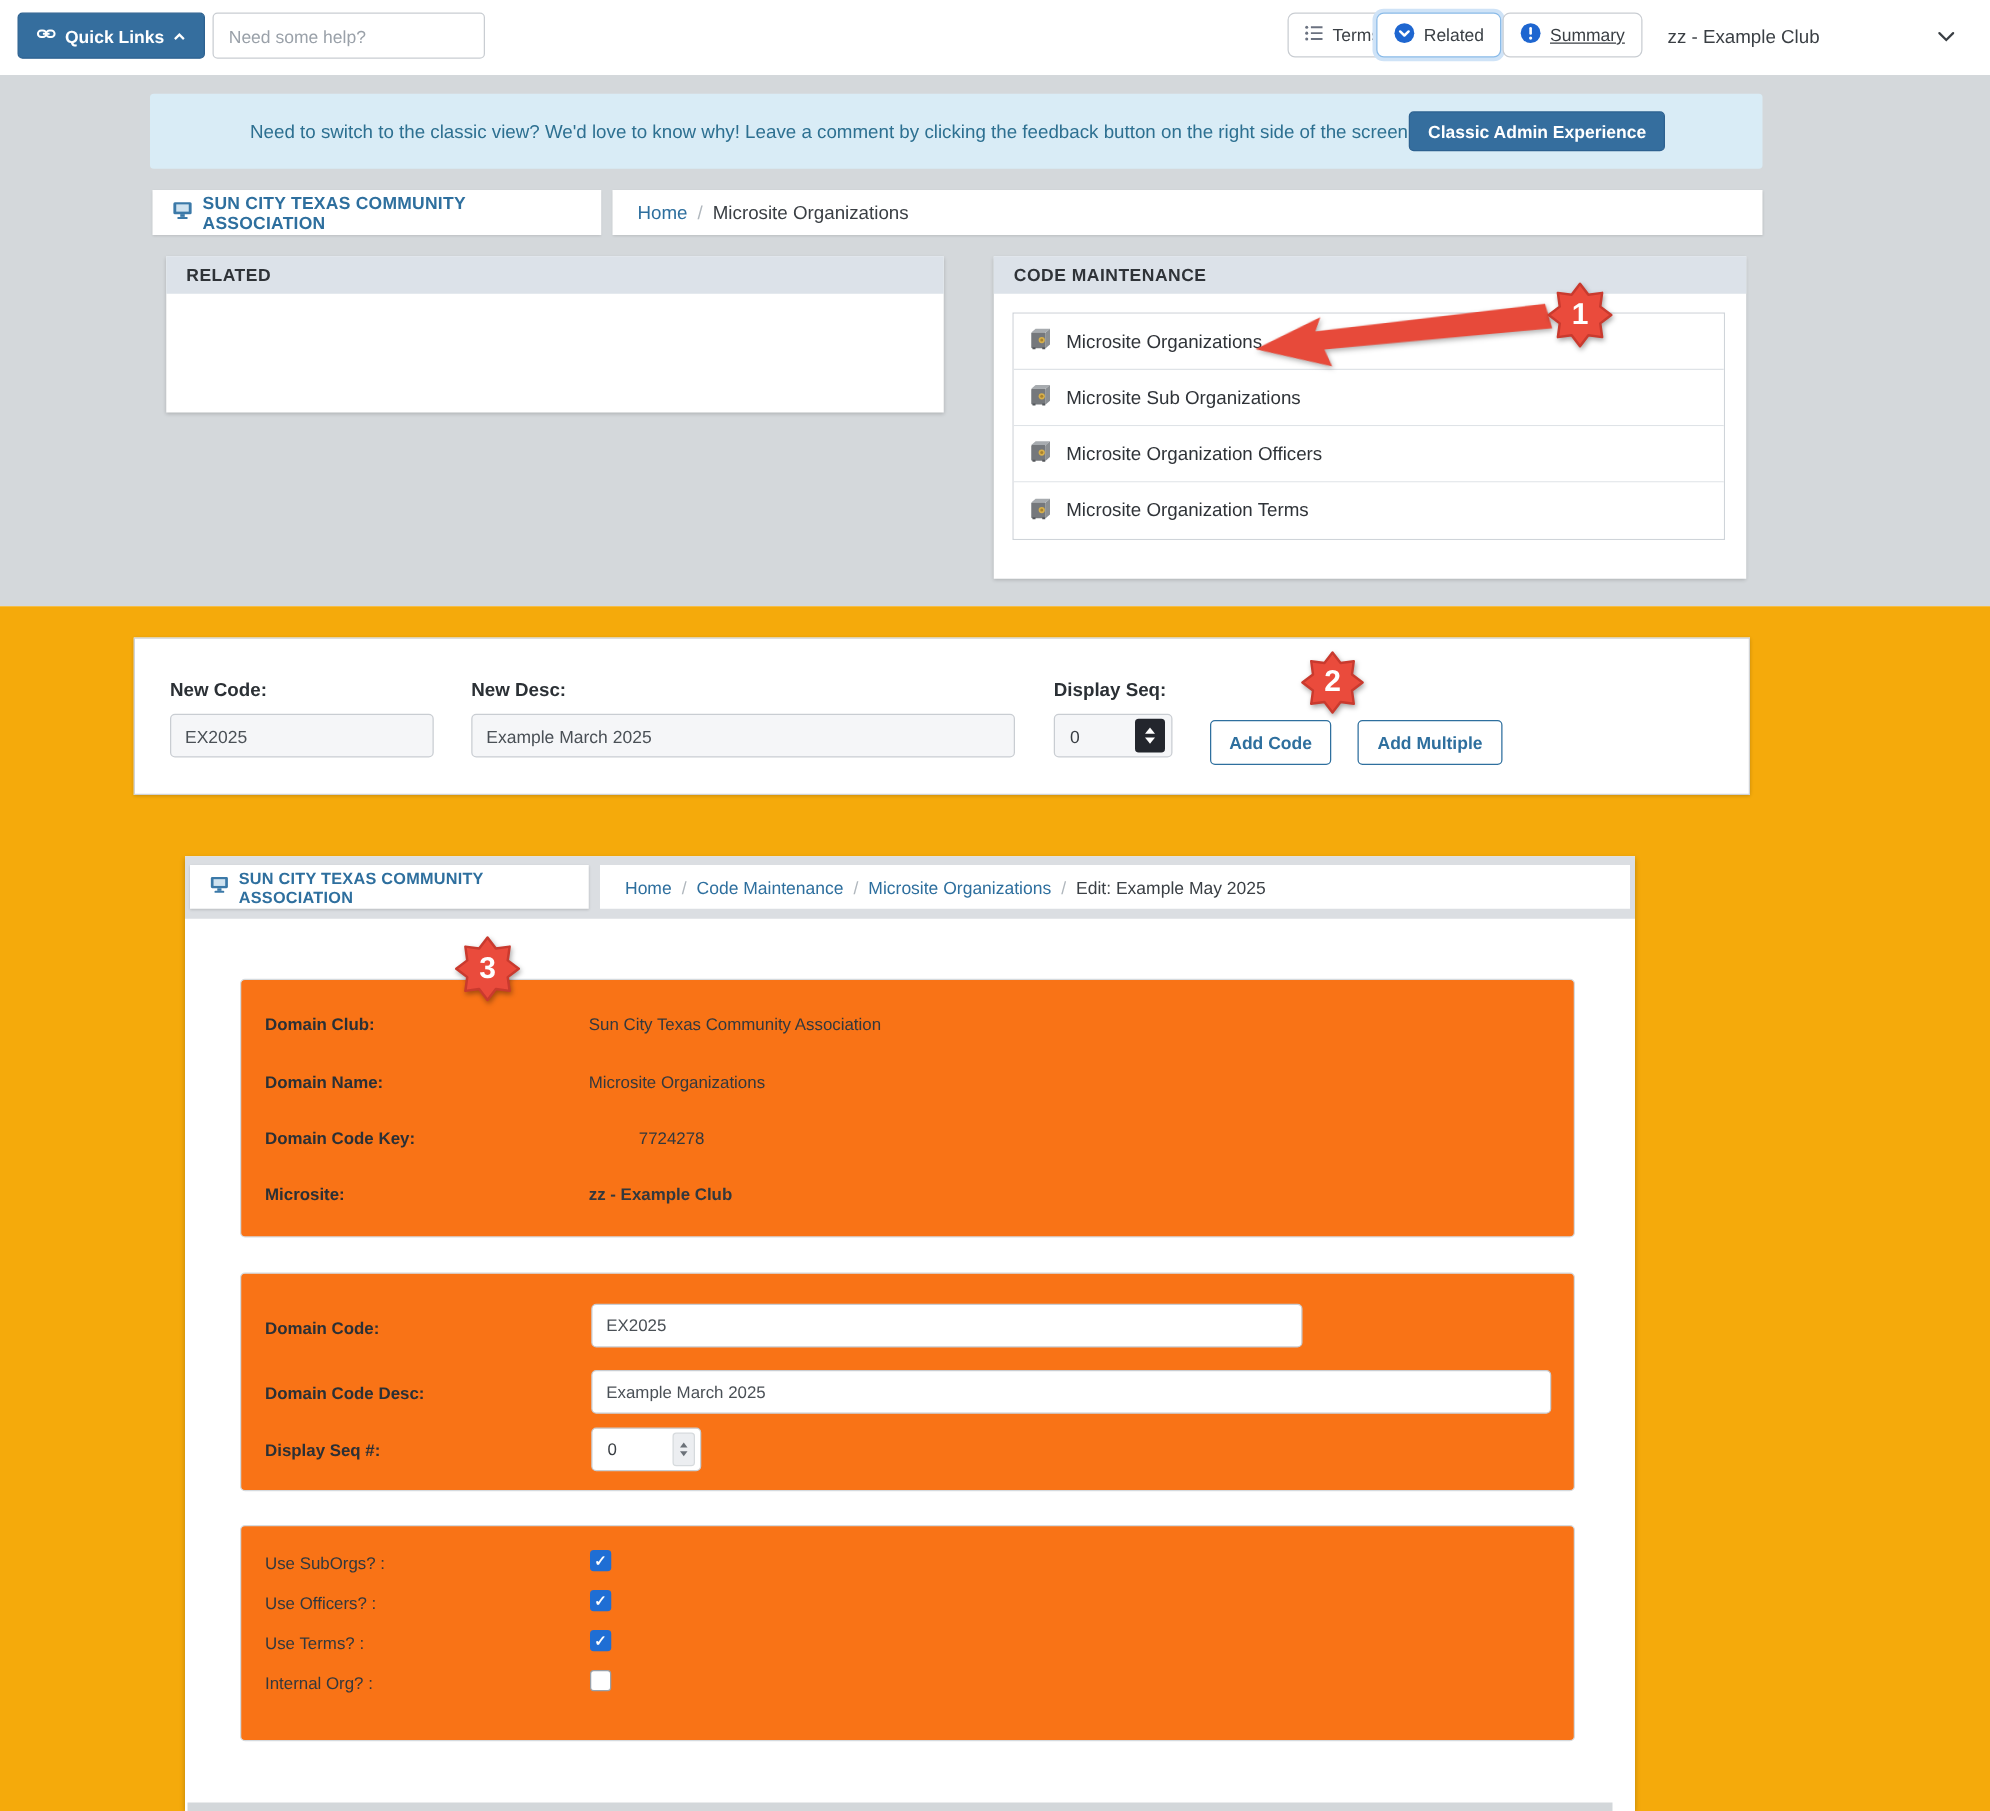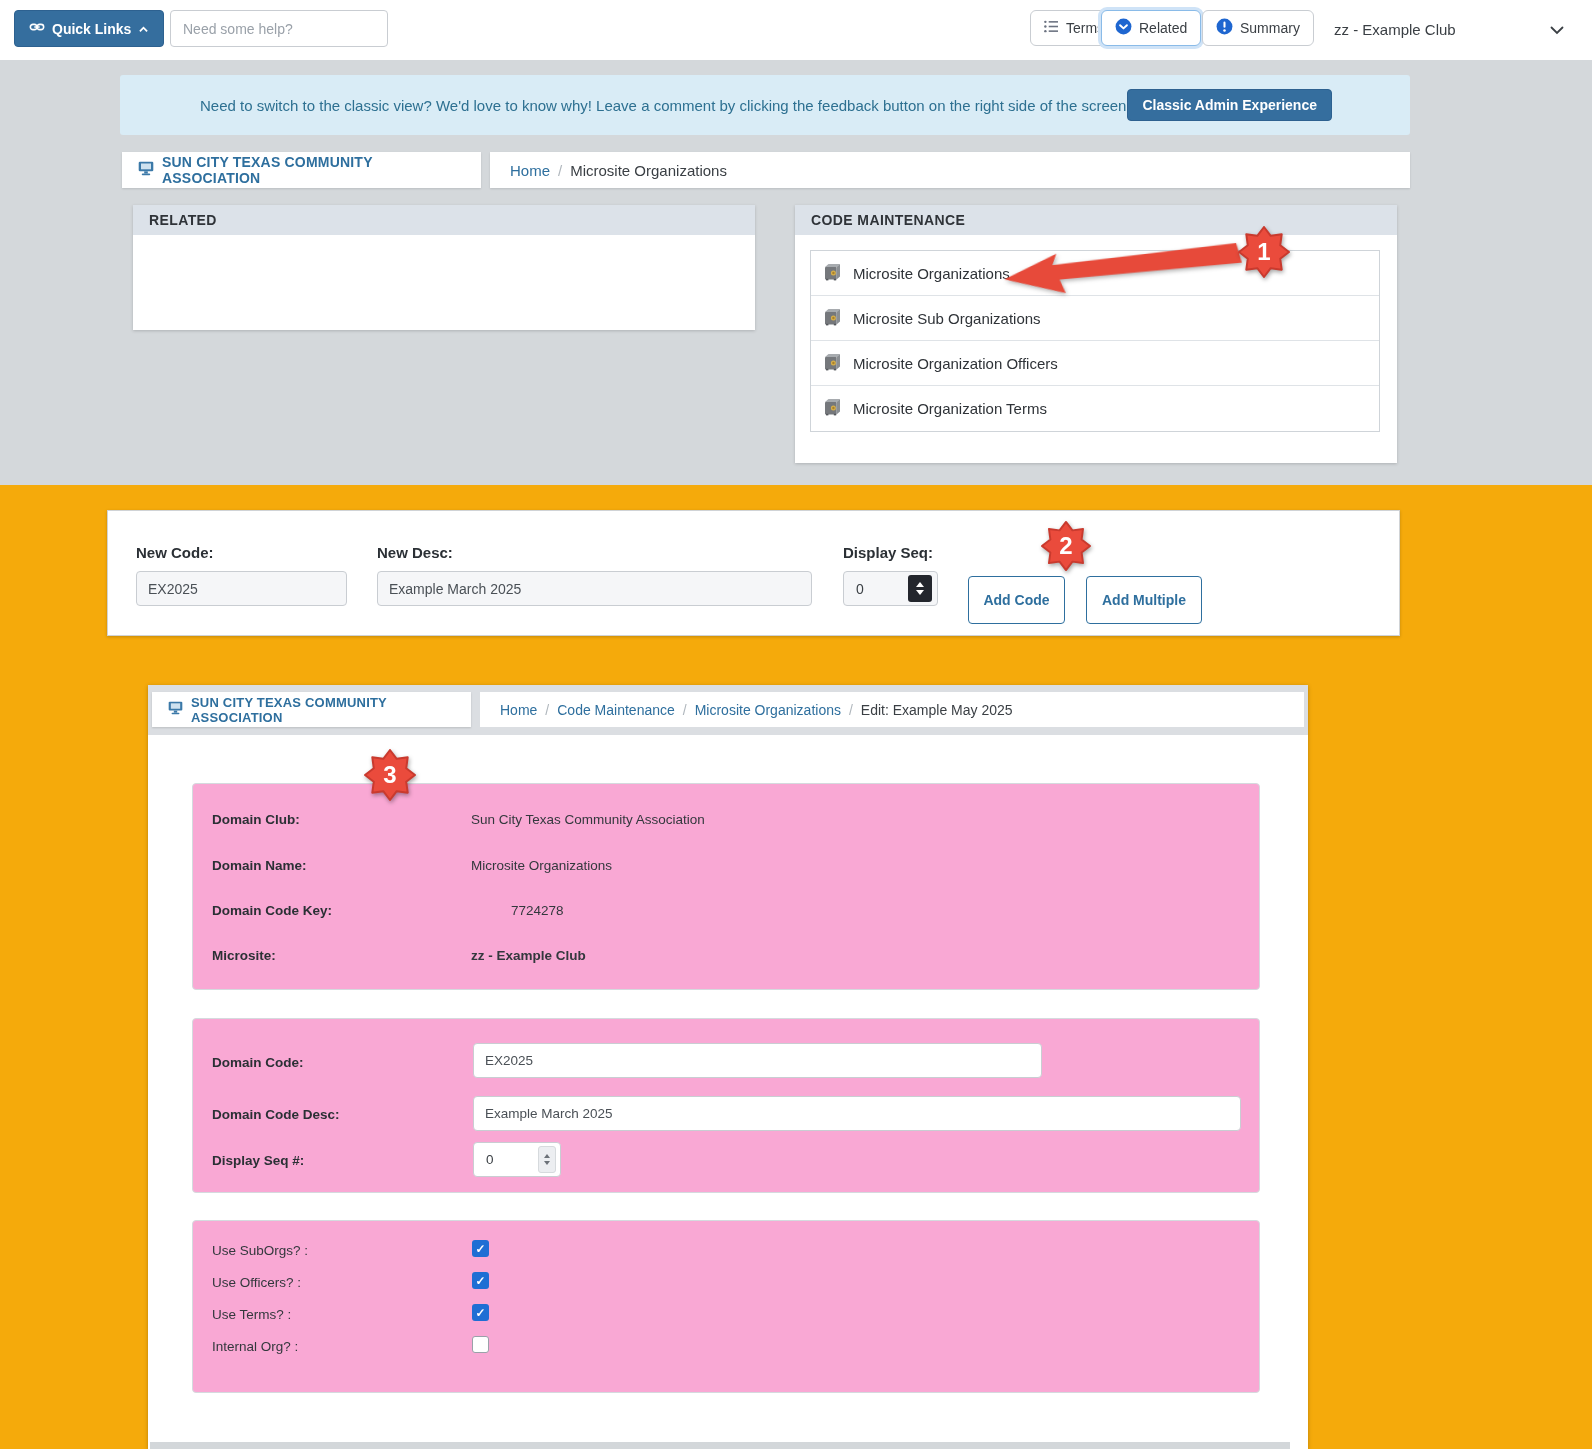--- a/index.html
+++ b/index.html
@@ -64,30 +64,30 @@
   .text-field  { position:absolute; height:35px; background:#f5f6f8; border:1px solid #c9cdd2;
                  border-radius:4px; padding:0 11px; font-size:14px; color:#4a5056;
                  font-family:"Liberation Sans",sans-serif; }
   .spin-box { position:absolute; height:35px; background:#f5f6f8; border:1px solid #c9cdd2;
               border-radius:4px; display:flex; align-items:center; justify-content:space-between;
               padding:0 5px 0 12px; font-size:14px; color:#3a3f44; }
   .stepper-dark { width:24px; height:27px; background:#23262d; border-radius:3px; display:flex;
                   flex-direction:column; align-items:center; justify-content:center; gap:3px; cursor:pointer; }
   .tri-up-w   { width:0; height:0; border-left:4px solid transparent; border-right:4px solid transparent; border-bottom:5px solid #fff; }
   .tri-down-w { width:0; height:0; border-left:4px solid transparent; border-right:4px solid transparent; border-top:5px solid #fff; }
-  .btn-outline { position:absolute; height:48px; background:#fff; border:1px solid #2e6f9e;
+  .btn-outline { position:absolute; height:36px; background:#fff; border:1px solid #2e6f9e;
                  border-radius:4px; color:#2e6f9e; font-weight:bold; font-size:14px;
                  display:flex; align-items:center; justify-content:center; cursor:pointer; }
 
   
   .edit-card { position:absolute; left:148px; top:685px; width:1160px; height:764px; background:#fff;
                box-shadow:0 1px 4px rgba(0,0,0,.25); }
   .edit-topband { position:absolute; left:0; top:0; width:100%; height:50px; background:#dbdee2; }
   .edit-card .assoc-box { box-shadow:0 1px 2px rgba(0,0,0,.15); }
-  .sub-panel { position:absolute; left:44px; width:1068px; background:#f9a8d4;
+  .sub-panel { position:absolute; left:44px; width:1068px; background:#f97316;
                border:1px solid #d5dade; border-radius:4px; }
   .row-label { position:absolute; left:19px; font-size:13.5px; font-weight:bold; color:#2b3035; }
   .row-value { position:absolute; left:278px; font-size:13.5px; color:#33383d; }
   .white-field { position:absolute; height:35px; background:#fff; border:1px solid #c9cdd2;
                  border-radius:4px; padding:0 11px; font-size:13.5px; color:#4a5056;
                  font-family:"Liberation Sans",sans-serif; }
   .spin-box-light { position:absolute; height:35px; background:#fff; border:1px solid #c9cdd2;
                     border-radius:4px; display:flex; align-items:center; justify-content:space-between;
                     padding:0 4px 0 12px; font-size:13.5px; color:#3a3f44; }
   .stepper-light { width:18px; height:27px; background:#eceef1; border:1px solid #d6dadd; border-radius:3px;
@@ -157,21 +157,21 @@
   <button class="top-btn active" style="left:1101px;">
     <span>
       <svg width="17" height="17" viewBox="0 0 18 18">
           <circle cx="9" cy="9" r="8.4" fill="#1e66d0"></circle>
           <path d="M5.4 7.6l3.6 3.4 3.6-3.4" stroke="#fff" stroke-width="2.1" fill="none" stroke-linecap="round" stroke-linejoin="round"></path>
         </svg>
     </span>
     <span>Related</span>
   </button>
 
-  <button class="top-btn" style="left:1202px;">
+  <button class="top-btn" style="left:1202px;text-decoration:underline;">
     <span>
       <svg width="17" height="17" viewBox="0 0 18 18">
           <circle cx="9" cy="9" r="8.4" fill="#1e66d0"></circle>
           <rect x="7.9" y="3.8" width="2.2" height="6.6" rx="1.1" fill="#fff"></rect>
           <circle cx="9" cy="13.2" r="1.35" fill="#fff"></circle>
         </svg>
     </span>
     <span>Summary</span>
   </button>
 

